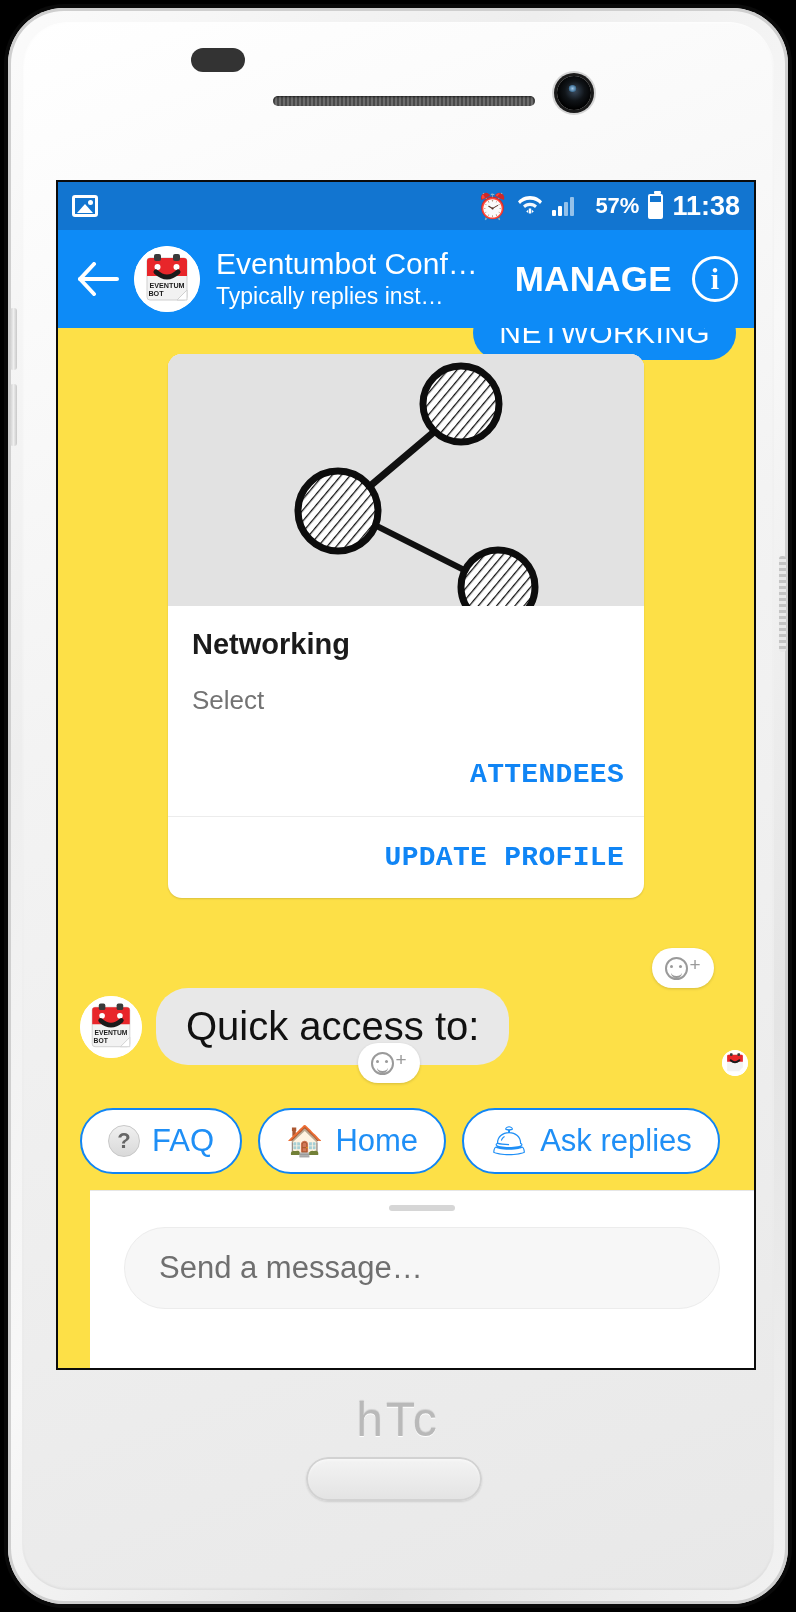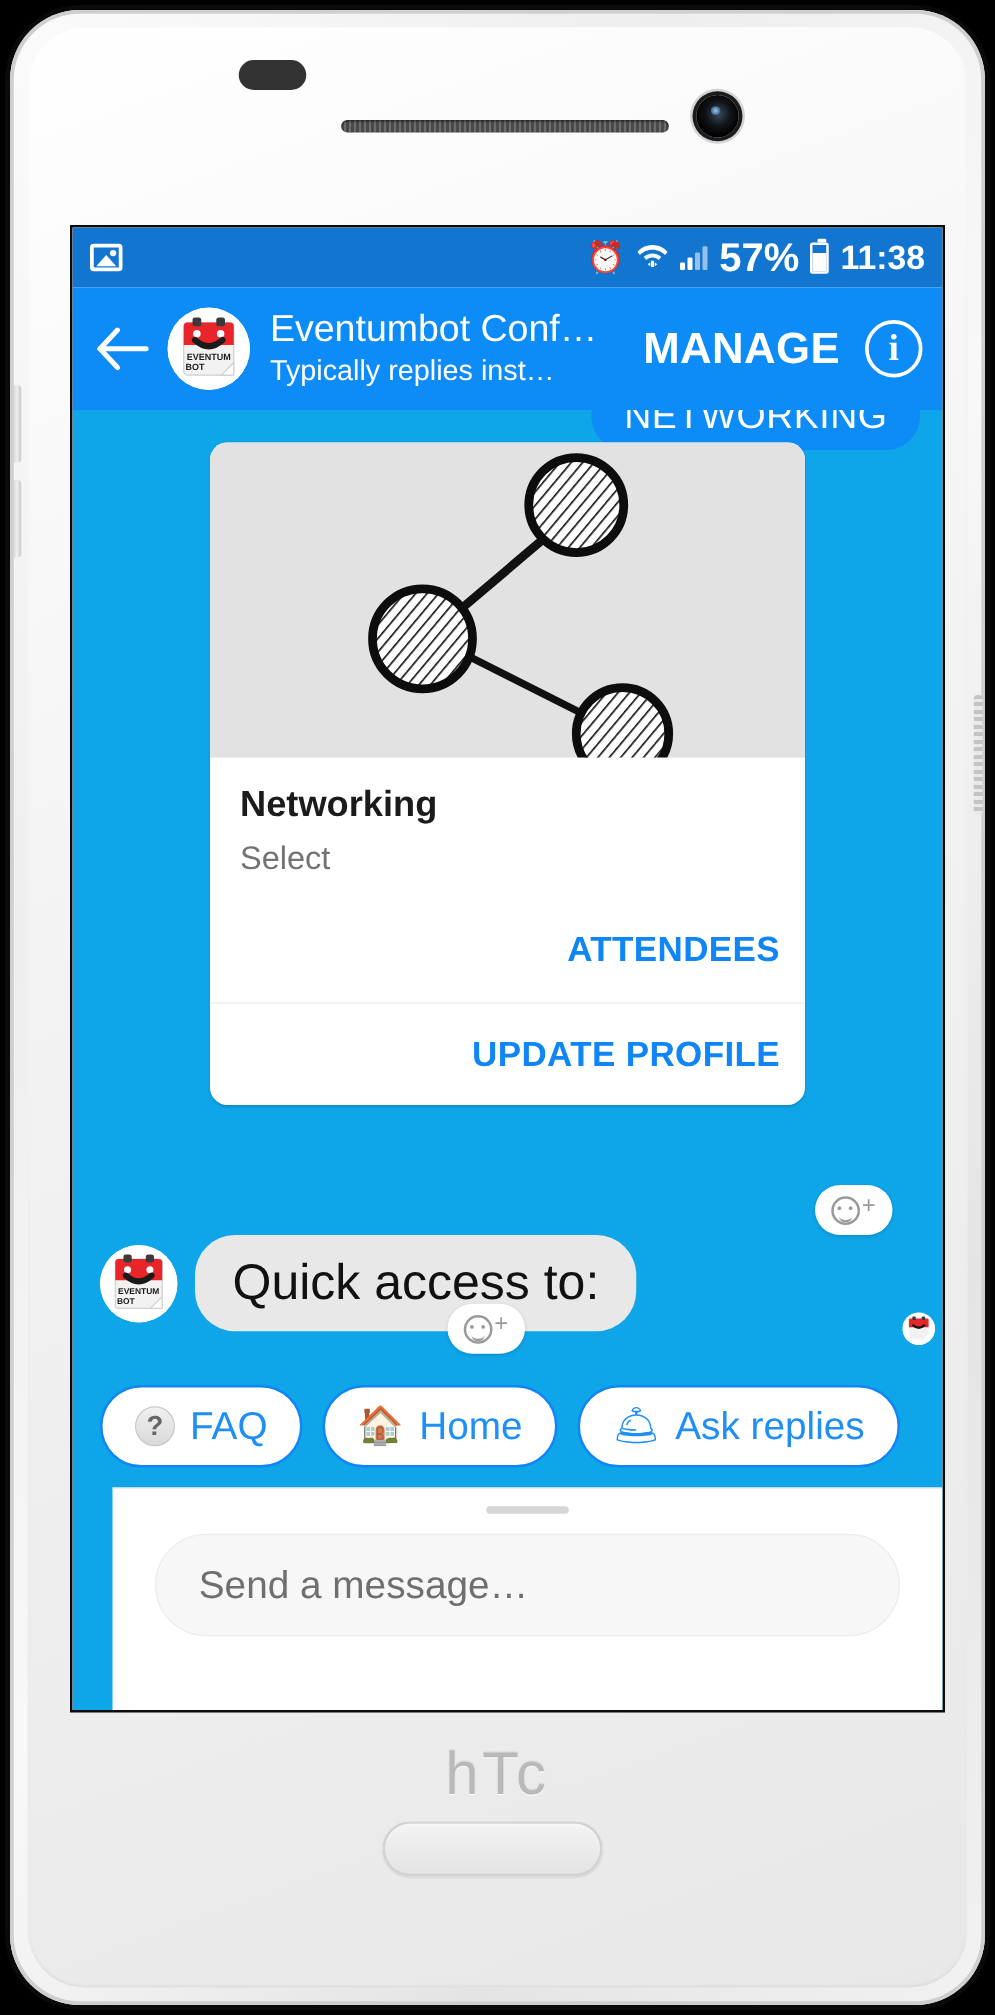--- a/index.html
+++ b/index.html
@@ -109,21 +109,21 @@
   #alarm-icon { font-size: 25px; line-height: 1; }
   #wifi-icon  { font-size: 24px; line-height: 1; }
   #signal-icon {
     display:inline-flex; align-items:flex-end; gap:2px; height:20px;
   }
   #signal-icon i { display:block; width:4px; background:#fff; border-radius:1px; }
   #signal-icon i:nth-child(1){height:6px;}
   #signal-icon i:nth-child(2){height:10px;}
   #signal-icon i:nth-child(3){height:14px;opacity:.55;}
   #signal-icon i:nth-child(4){height:19px;opacity:.55;}
-  #battery-pct { font-size:32px; font-weight:700; }
+  #battery-pct { font-size:22px; font-weight:700;margin-left:12px; }
   #battery-icon {
     width: 15px; height: 25px; border: 2px solid #fff; border-radius: 2px;
     position: relative;
     background: linear-gradient(180deg,#1275d0 0 30%, #fff 30% 100%);
   }
   #battery-icon::before{
     content:''; position:absolute; left:4px; top:-5px; width:7px;height:3px;background:#fff;border-radius:1px;
   }
   #clock { font-size:27px; font-weight:700; }
 
@@ -154,21 +154,21 @@
     flex: 0 0 auto; padding: 0 8px;
   }
   #info-button {
     flex: 0 0 46px; width:46px; height:46px; border-radius:50%;
     border: 3px solid #fff; display:flex; align-items:center; justify-content:center;
     font-size: 30px; font-weight: 700; font-family: "Liberation Serif", serif;
   }
 
   
   #thread {
-    position: relative; background: #0ea5e9;
+    position: relative; background: #fde047;
     height: calc(1186px - 48px - 98px - 0px);
     overflow: hidden;
   }
   #thread-scroll { position:relative; }
 
   
   #networking-bubble {
     position: absolute; right: 18px; top: -22px;
     background: #0d8bf7; color: #fff;
     border-radius: 30px; padding: 10px 26px;
@@ -180,26 +180,27 @@
     position: absolute; left: 110px; top: 26px;
     width: 476px;
     background: #fff; border-radius: 14px; overflow: hidden;
     box-shadow: 0 1px 2px rgba(0,0,0,.14);
   }
   #card-image {
     height: 252px; background: #e2e2e2; position: relative;
   }
   #card-body { padding: 22px 24px 8px 24px; }
   #card-title { font-size: 29px; font-weight: 700; color: #1b1b1b; }
-  #card-subtitle { font-size: 26px; color: #737373; margin-top: 10px; }
+  #card-subtitle { font-size: 26px; color: #737373; margin-top: 24px; }
   .card-btn {
     height: 82px; display:flex; align-items:center; justify-content:flex-end;
     padding-right: 20px;
     font-size: 28px; font-weight: 700; color: #1085f5; letter-spacing: .3px;
     border-top: 1px solid #ececec;
+    font-family: Liberation Mono, monospace;
   }
   #card-btn-0 { border-top: none; height: 92px; padding-top: 8px; }
 
   
   .reaction-chip {
     position:absolute; width: 62px; height: 40px;
     background:#fff; border-radius: 20px;
     box-shadow: 0 1px 3px rgba(0,0,0,.16);
     display:flex; align-items:center; justify-content:center; gap:1px;
   }

